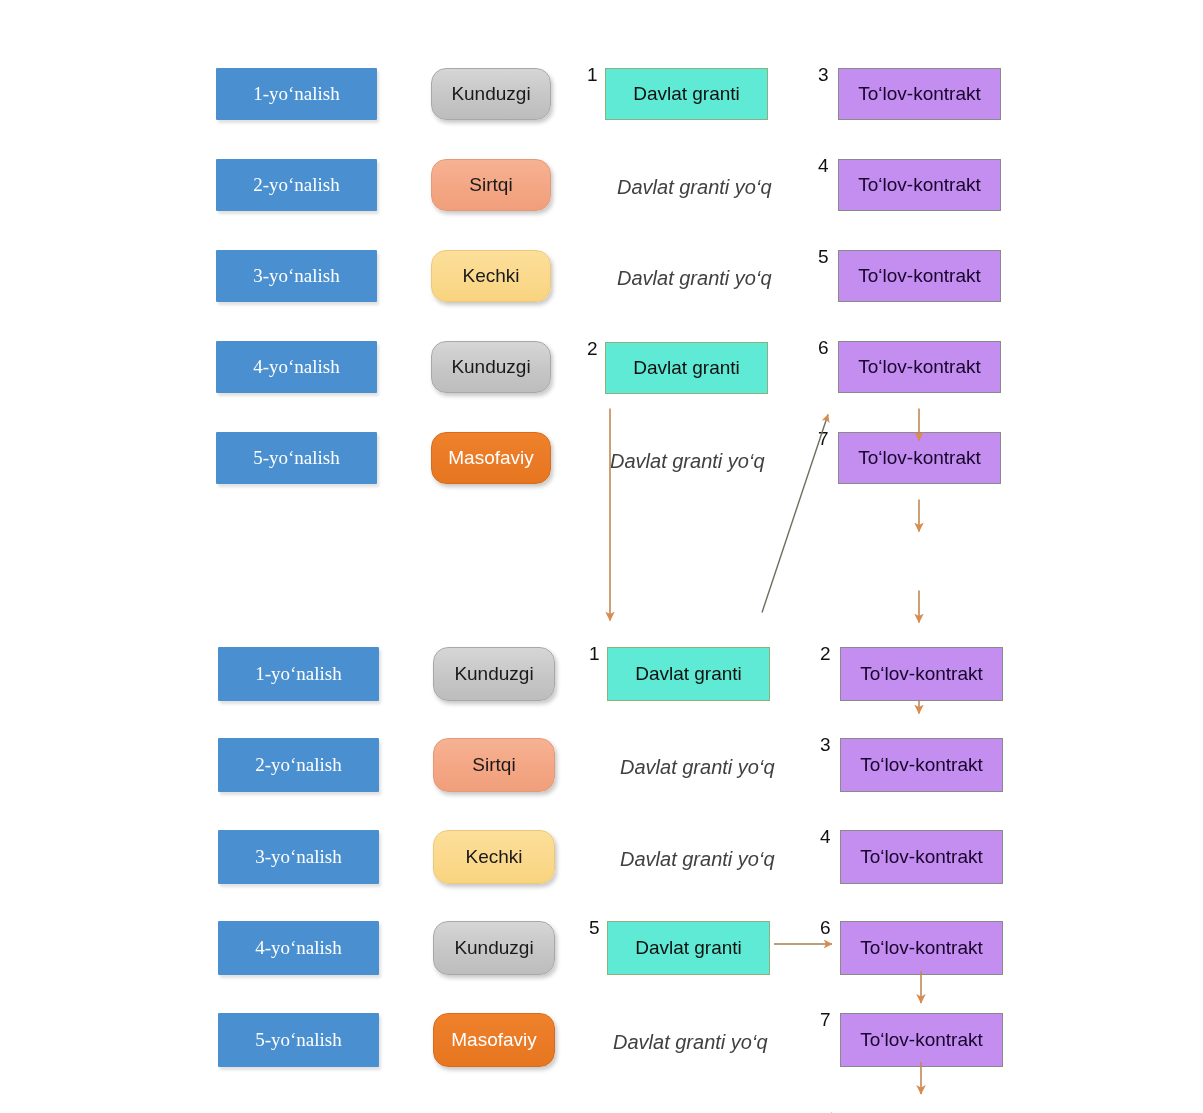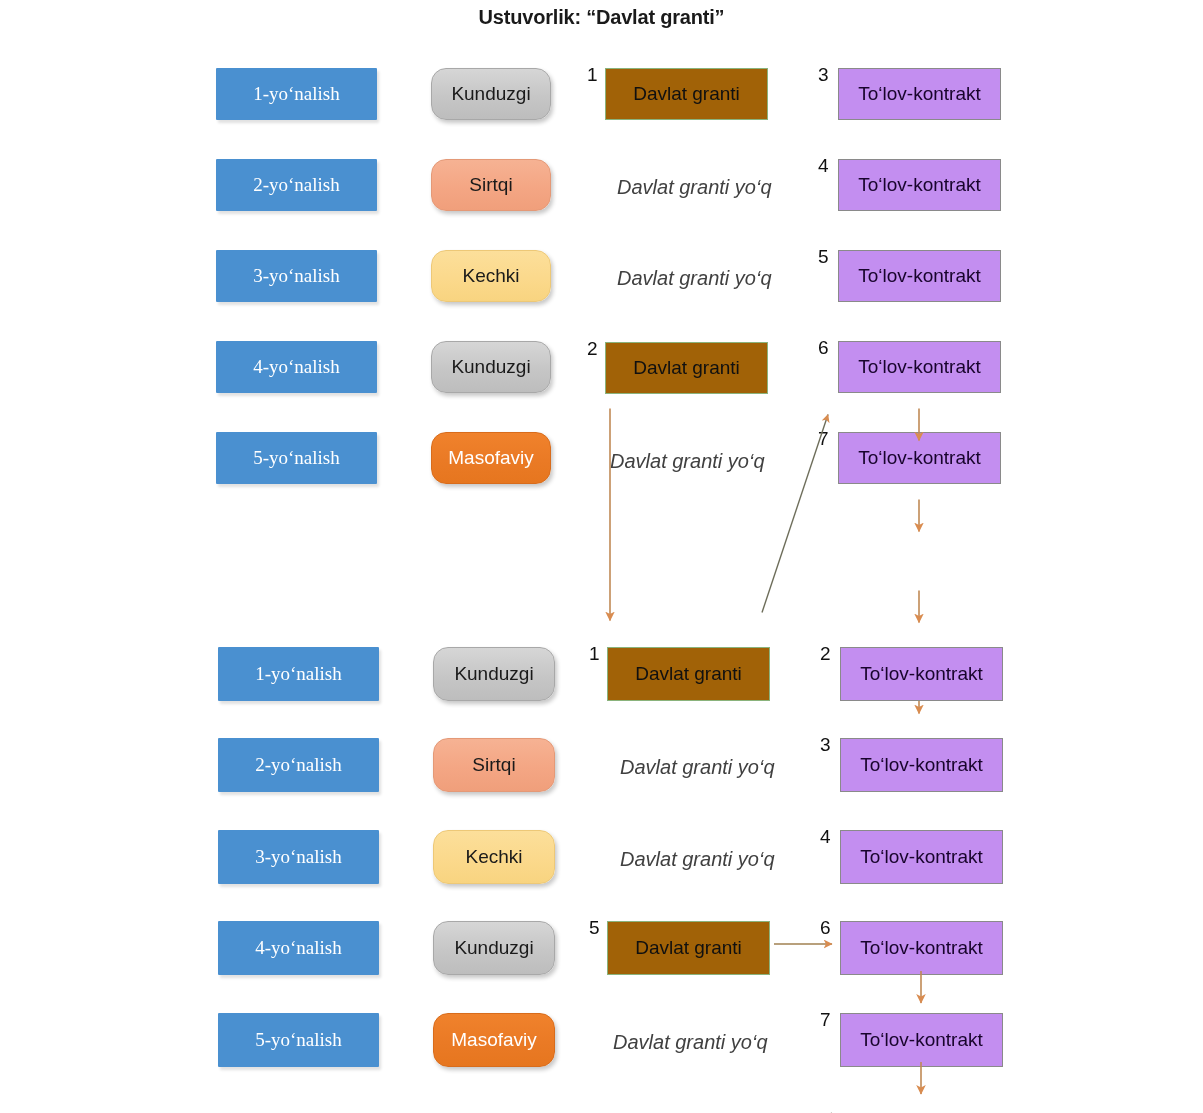--- a/index.html
+++ b/index.html
@@ -79,21 +79,21 @@
     border: 1px solid #edc877;
     align-items: center;
   }
   .form-masofaviy {
     background: linear-gradient(to bottom, #f0822c 0%, #ea7a25 55%, #e6761f 100%);
     border: 1px solid #d86c1c;
     color: #ffffff;
   }
 
   .node-grant {
-    background: #a16207;
+    background: #5eead4;
     border: 1px solid #8ab37c;
     color: #101010;
     font-size: 19px;
   }
 
   .node-kontrakt {
     background: #c38ef0;
     border: 1px solid #8a8a8a;
     color: #18042c;
     font-size: 19px;
@@ -123,21 +123,20 @@
     width: 1203px;
     height: 1113px;
     pointer-events: none;
   }
 </style>
 </head>
 <body>
 
 <div class="section" style="top:0;height:540px;">
 
-  <div class="diagram-title title-sans" style="top:6px;">Ustuvorlik: “Davlat granti”</div>
 
   <div class="node node-yonalish" style="left:216px;top:68px;width:161px;height:52px;">
       <span>1-yo‘nalish</span>
     </div>
   <div class="node node-yonalish" style="left:216px;top:159px;width:161px;height:52px;">
       <span>2-yo‘nalish</span>
     </div>
   <div class="node node-yonalish" style="left:216px;top:250px;width:161px;height:52px;">
       <span>3-yo‘nalish</span>
     </div>

